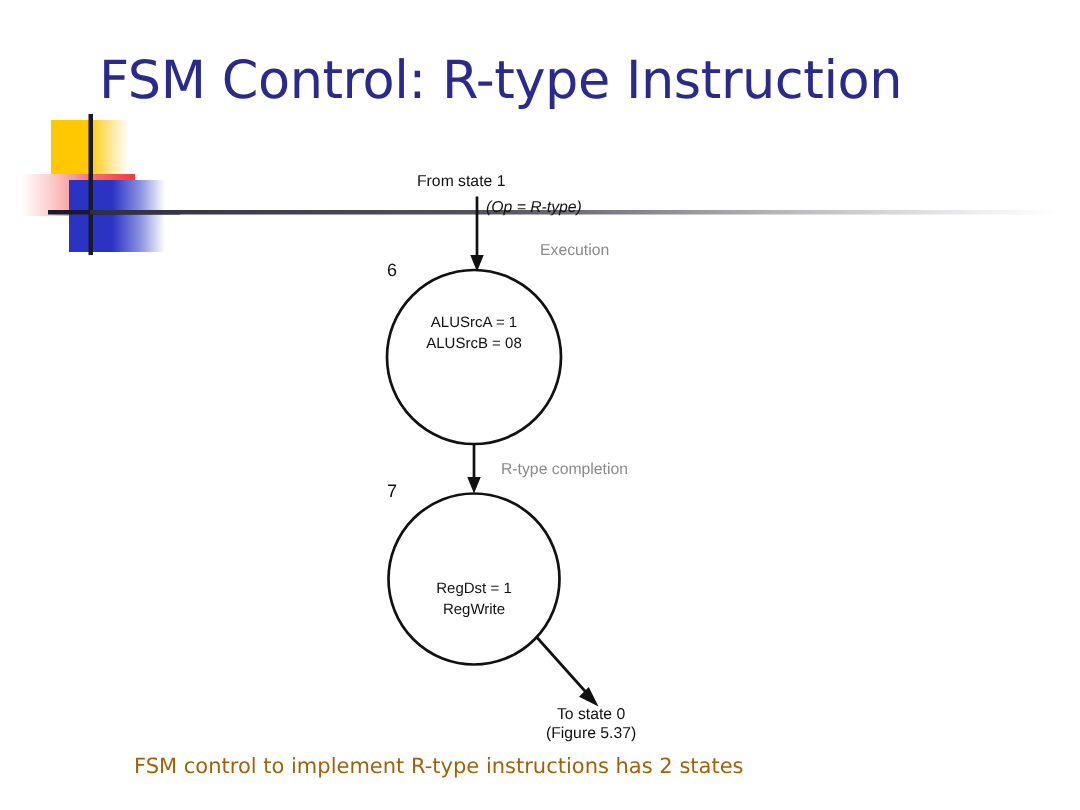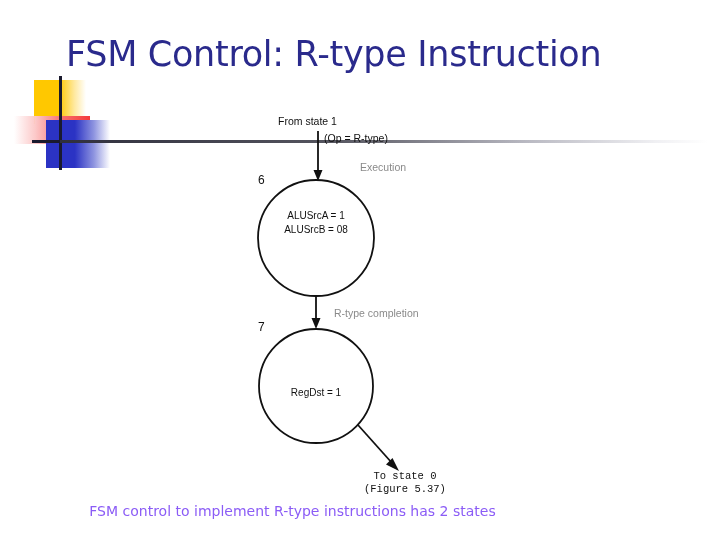--- a/index.html
+++ b/index.html
@@ -122,41 +122,41 @@
     width: 120px;
     text-align: center;
     font-family: "Liberation Sans", sans-serif;
     font-size: 10px;
     line-height: 13.5px;
     color: #111111;
     white-space: nowrap;
   }
 
   #lbl-from-state  { left: 38px; top: 10px; }
-  #lbl-op-rtype    { left: 84px; top: 27px; }
+  #lbl-op-rtype    { left: 84px; top: 27px; font-style: italic; }
   #lbl-execution   { left: 120px; top: 56px; }
   #lbl-rtype-comp  { left: 94px; top: 202px; }
-  #lbl-to-state    { left: 124px; top: 365px; text-align: center; font-family: Liberation Mono, monospace; }
+  #lbl-to-state    { left: 124px; top: 365px; text-align: center; }
 
   #num-6 { left: 18px; top: 68px; }
   #num-7 { left: 18px; top: 215px; }
 
   #state6-text { left: 16px; top: 104px; }
   #state7-text { left: 16px; top: 252px; margin-top: 29px; }
 
   
   #slide-caption {
     position: absolute;
     left: 0;
     top: 503px;
     width: 585px;
     text-align: center;
     font-family: "DejaVu Sans", sans-serif;
     font-size: 14px;
-    color: #8b5cf6;
+    color: #a16207;
   }
 </style>
 </head>
 <body>
 
 <div id="slide-title">FSM Control: R-type Instruction</div>
 
 <div id="title-decoration">
   <div id="deco-yellow"></div>
   <div id="deco-red"></div>
@@ -203,20 +203,21 @@
 
   <div class="statenum" id="num-7">7</div>
 
   <div class="circle-text" id="state6-text">
     <div>ALUSrcA = 1</div>
     <div>ALUSrcB = 08</div>
   </div>
 
   <div class="circle-text" id="state7-text">
     <div>RegDst = 1</div>
+    <div>RegWrite</div>
   </div>
 
   <div class="dlabel" id="lbl-to-state">
     <div>To state 0</div>
     <div>(Figure 5.37)</div>
   </div>
 
 </div>
 
 <div id="slide-caption">FSM control to implement R-type instructions has 2 states</div>

